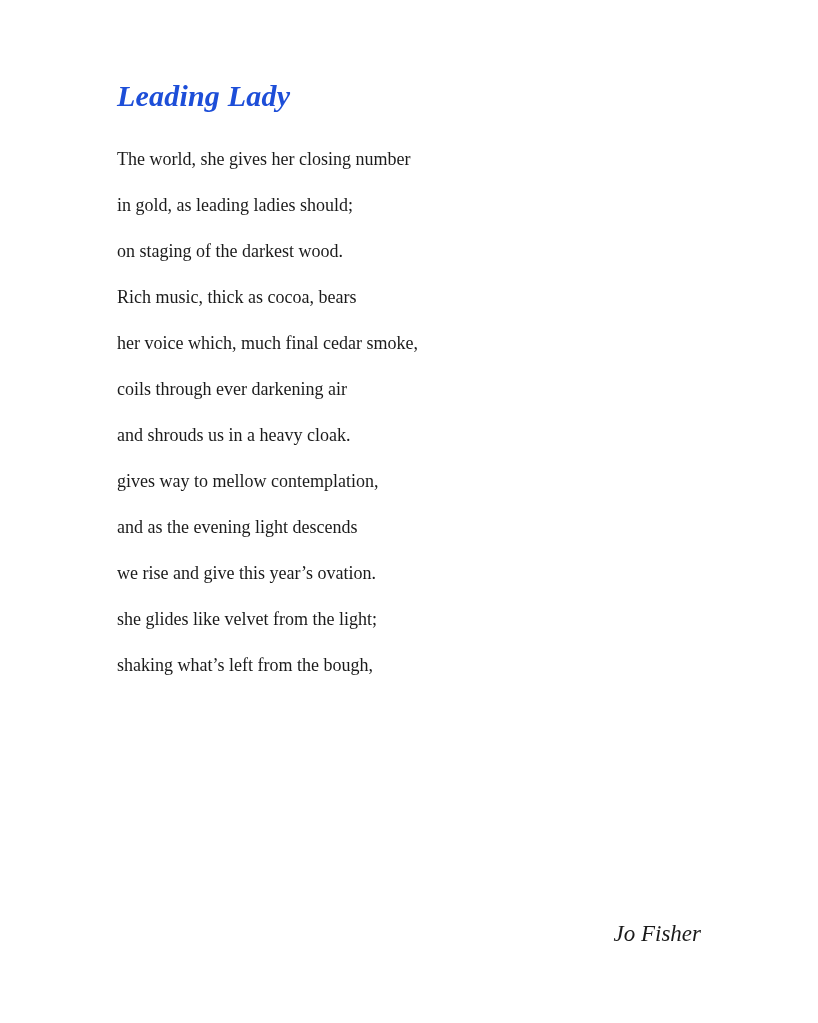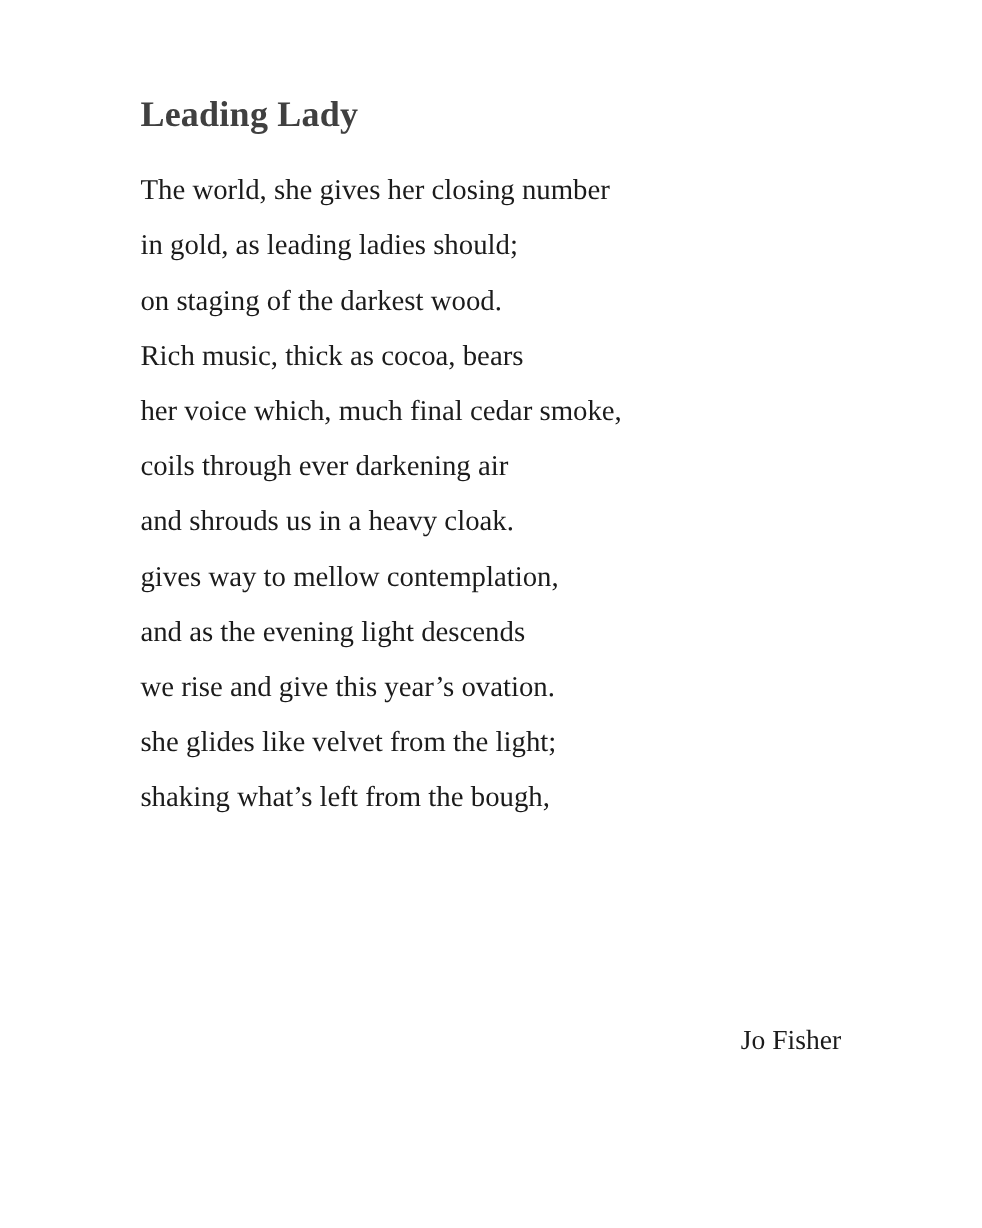--- a/index.html
+++ b/index.html
@@ -26,39 +26,41 @@
     top: 78px;
     width: 600px;
   }
   .poem-title {
     font-family: "Liberation Serif", "DejaVu Serif", serif;
     font-size: 30px;
     font-weight: 700;
     letter-spacing: 0.2px;
     line-height: 1.2;
     margin: 0 0 22px 0;
-    color: #404040;
+    color: #1d4ed8;
+    font-style: italic;
   }
   .poem-body {
-    font-size: 24px;
+    font-size: 18px;
     line-height: 46px;
     color: #1b1b1b;
     white-space: normal;
   }
   .poem-line {
     display: block;
     white-space: pre;
   }
   .attribution {
     position: absolute;
     left: 117px;
-    top: 854px;
+    top: 921px;
     width: 584px;
     text-align: right;
     font-size: 23px;
+    font-style: italic;
     color: #1b1b1b;
   }
 </style>
 </head>
 <body>
 
 <div class="page">
 
   <div class="poem-block">
     <h1 class="poem-title">Leading Lady</h1>

